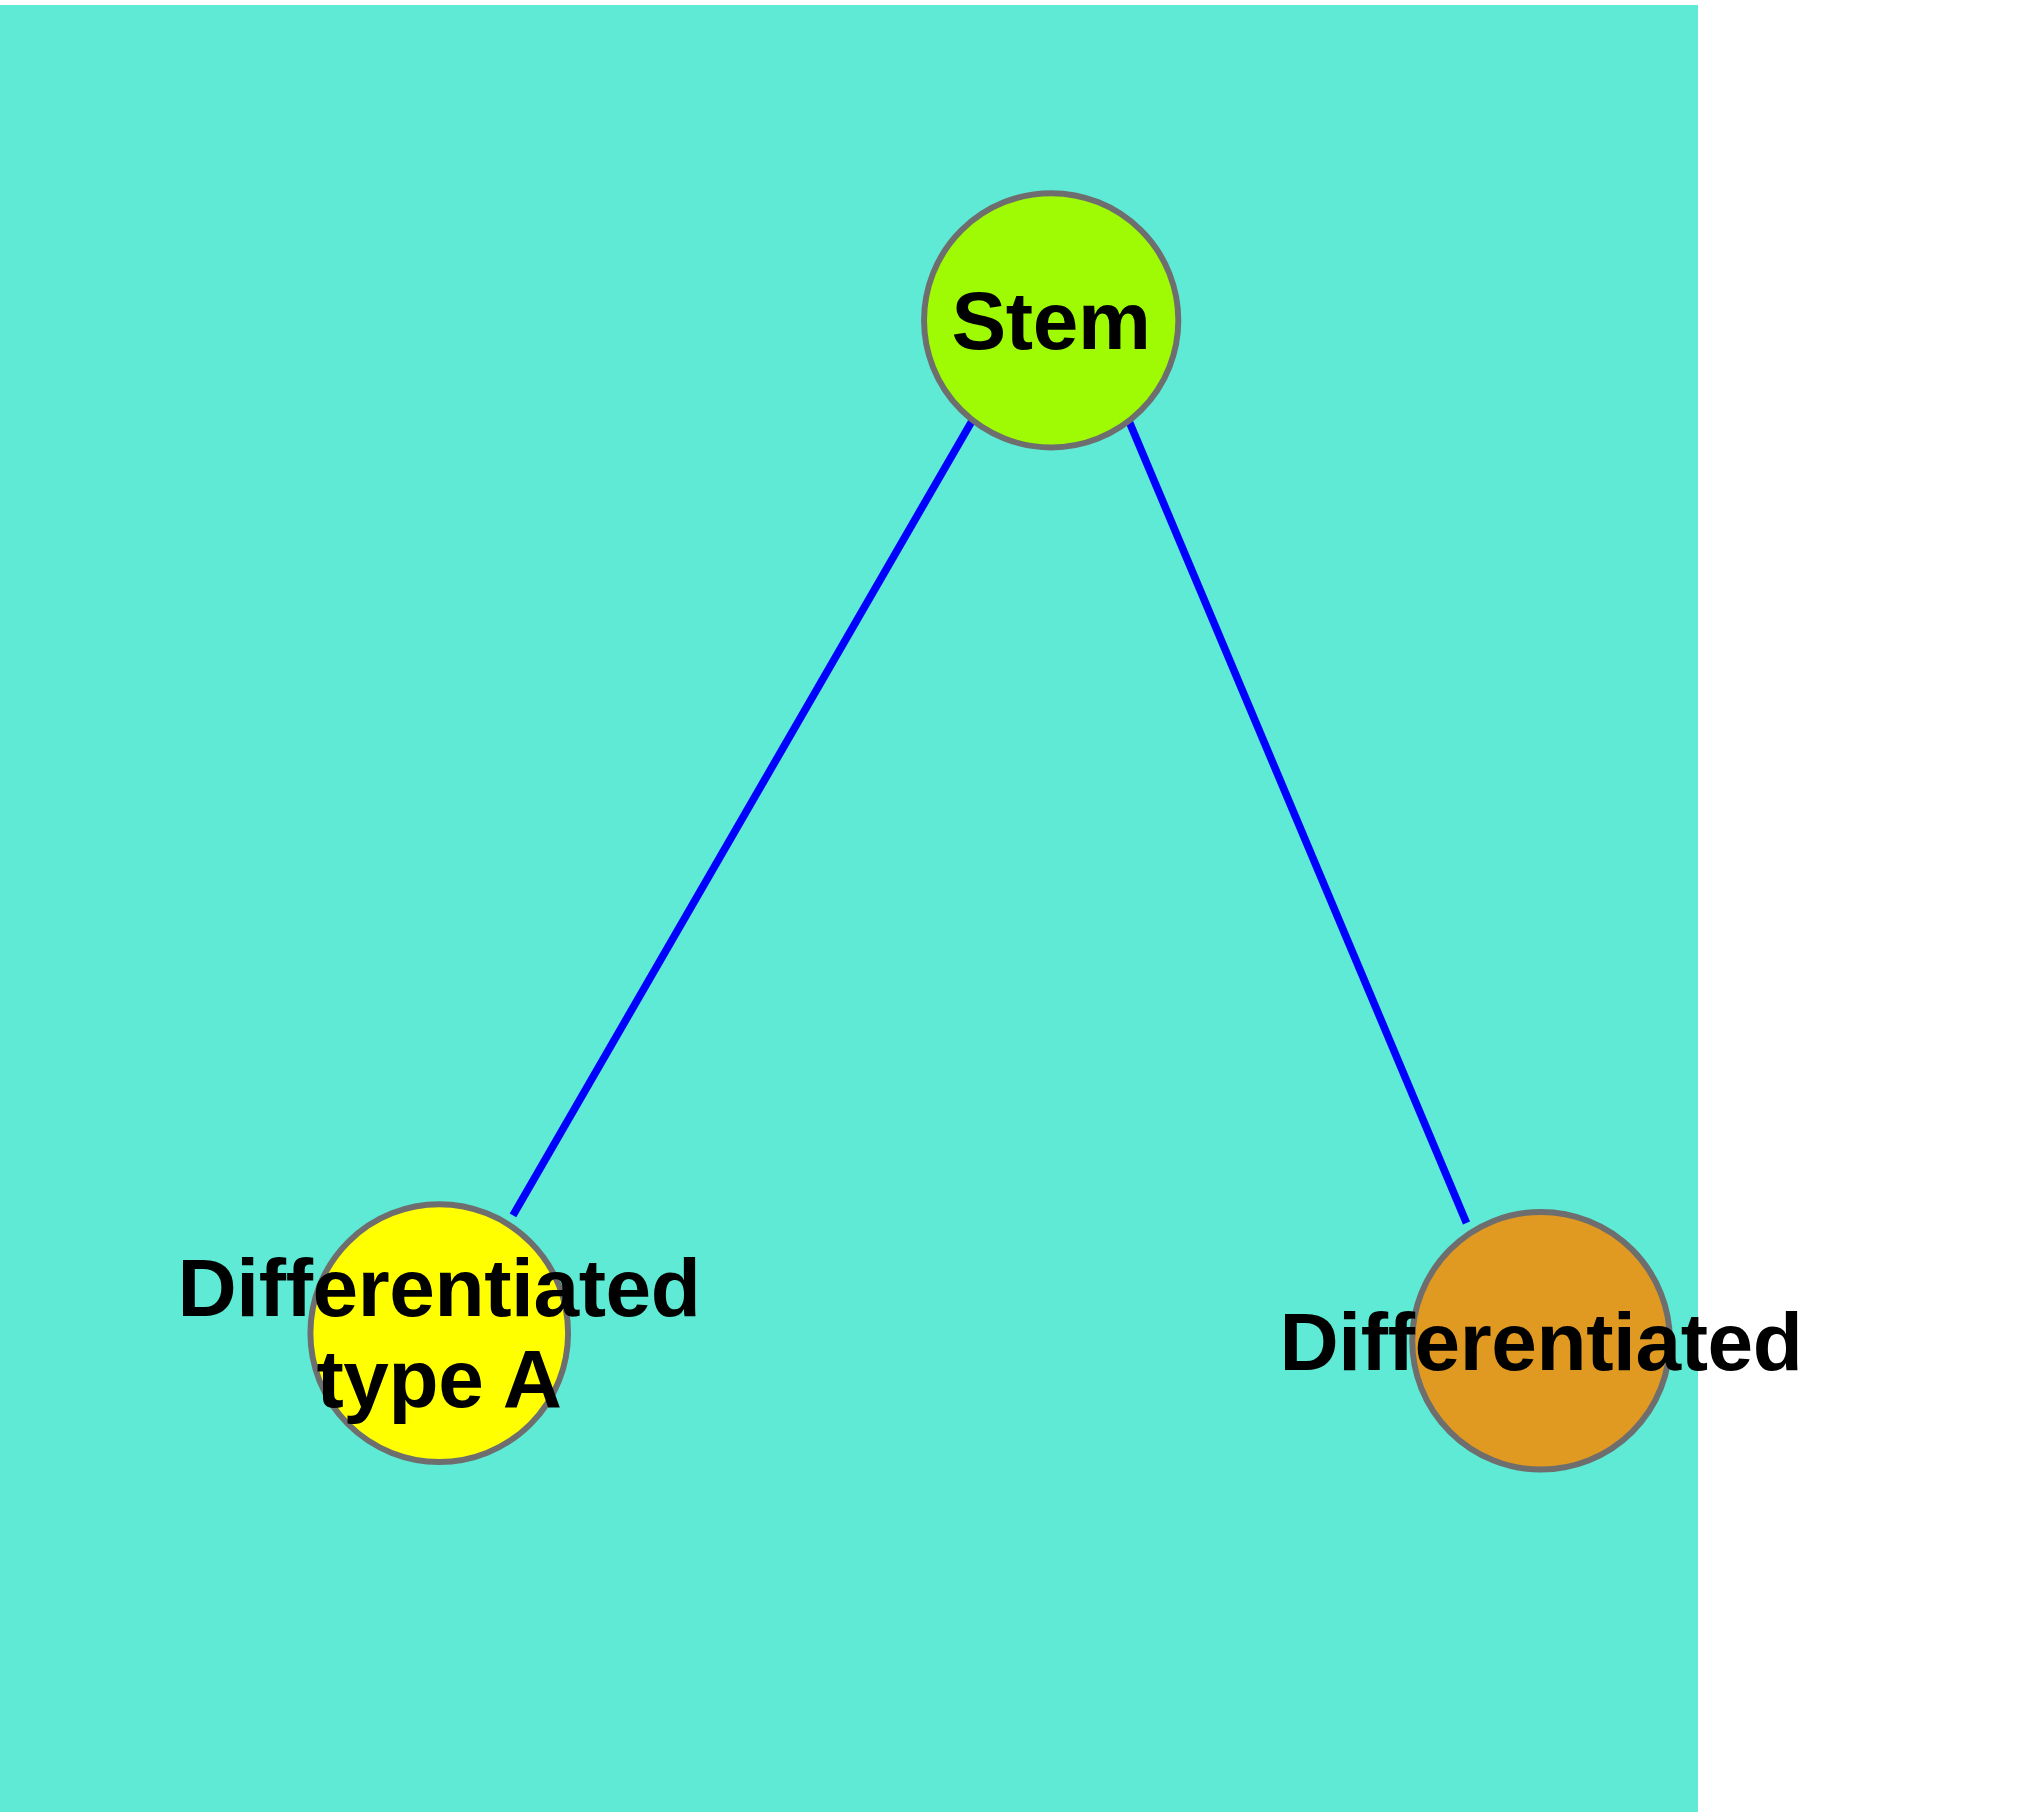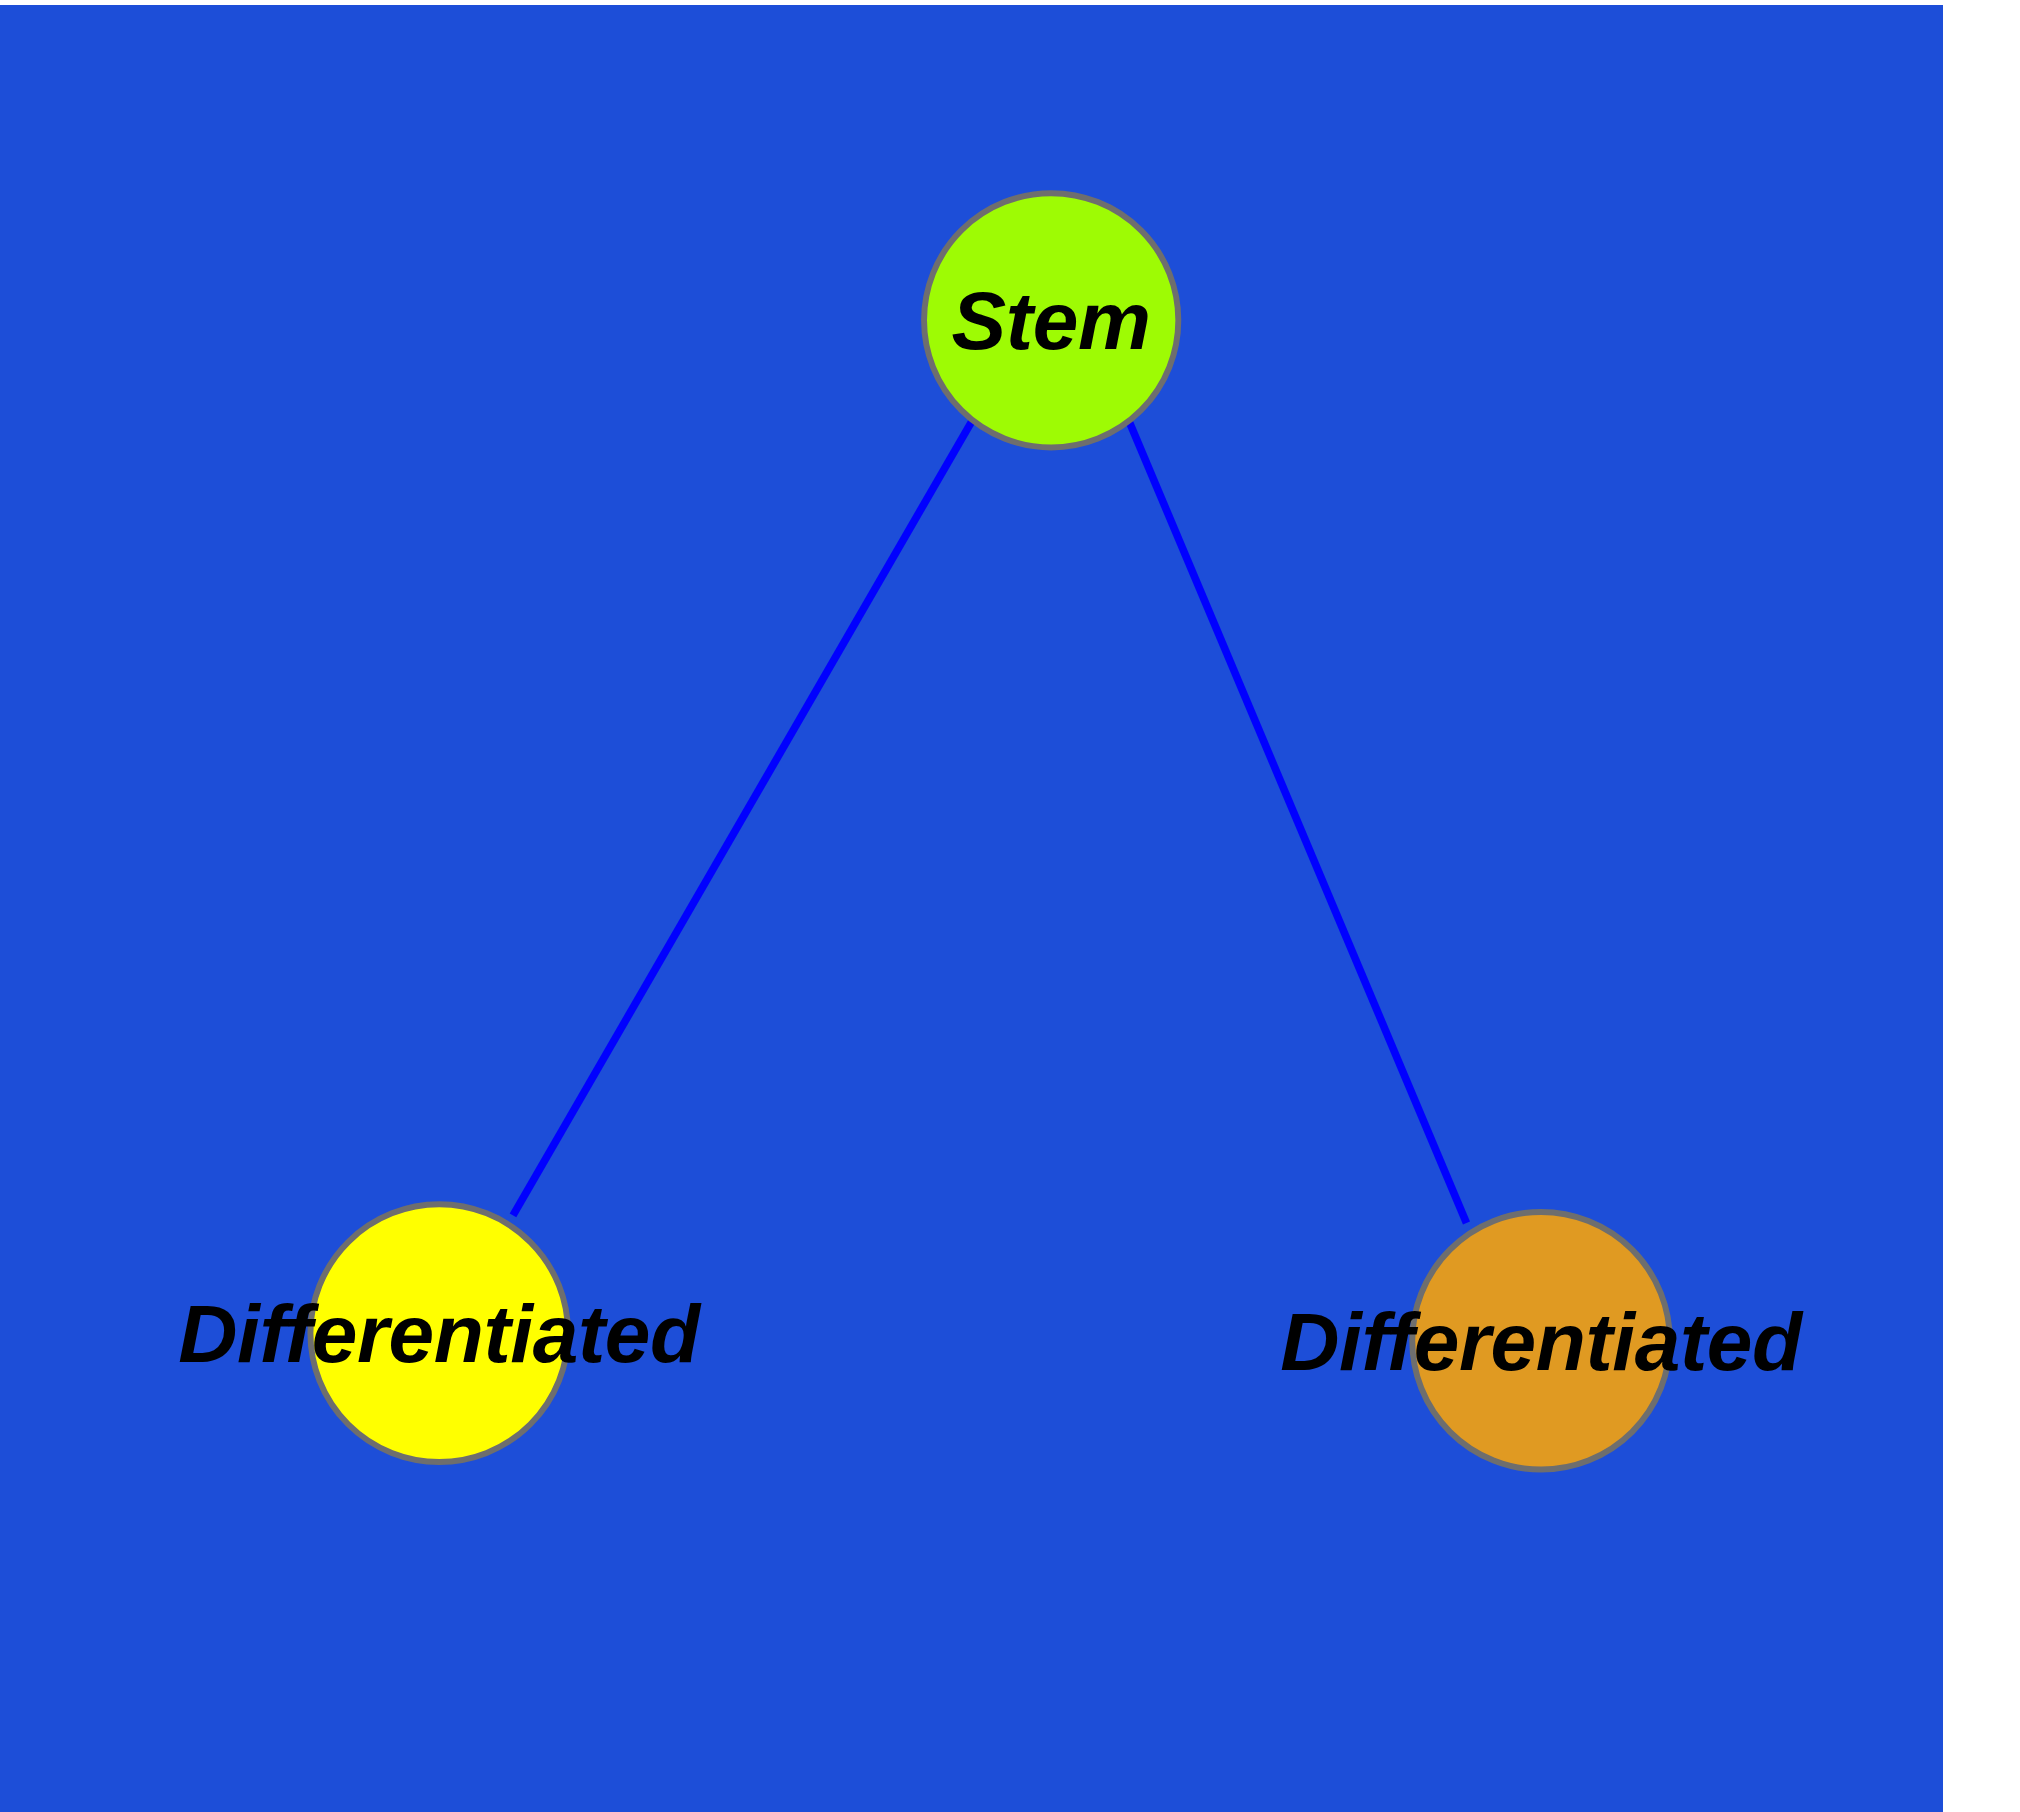--- a/index.html
+++ b/index.html
@@ -13,24 +13,23 @@
     width: 2021px;
     height: 1812px;
     background: #ffffff;
     overflow: hidden;
     font-family: "Liberation Sans", "DejaVu Sans", sans-serif;
   }
   #plot-area {
     position: absolute;
     left: 0;
     top: 5.1px;
-    width: 1943px;
+    width: 1698px;
     height: 1807px;
-    background: #1d4ed8;
-    font-style: italic;
+    background: #5eead4;
   }
   #graph-svg {
     position: absolute;
     left: 0;
     top: 0;
     width: 2021px;
     height: 1807px;
     display: block;
   }
   .node-circle {
@@ -88,20 +87,21 @@
         <circle class="node-circle" cx="1818" cy="1576" r="152" fill="#e09a22"></circle>
       </g>
     </svg>
 
     <div class="node-label label-stem">
       <span class="label-line">Stem</span>
     </div>
 
     <div class="node-label label-a">
       <span class="label-line">Differentiated</span>
+      <span class="label-line">type A</span>
     </div>
 
     <div class="node-label label-b">
       <span class="label-line">Differentiated</span>
     </div>
 
   </div>
 </div>
 
 

